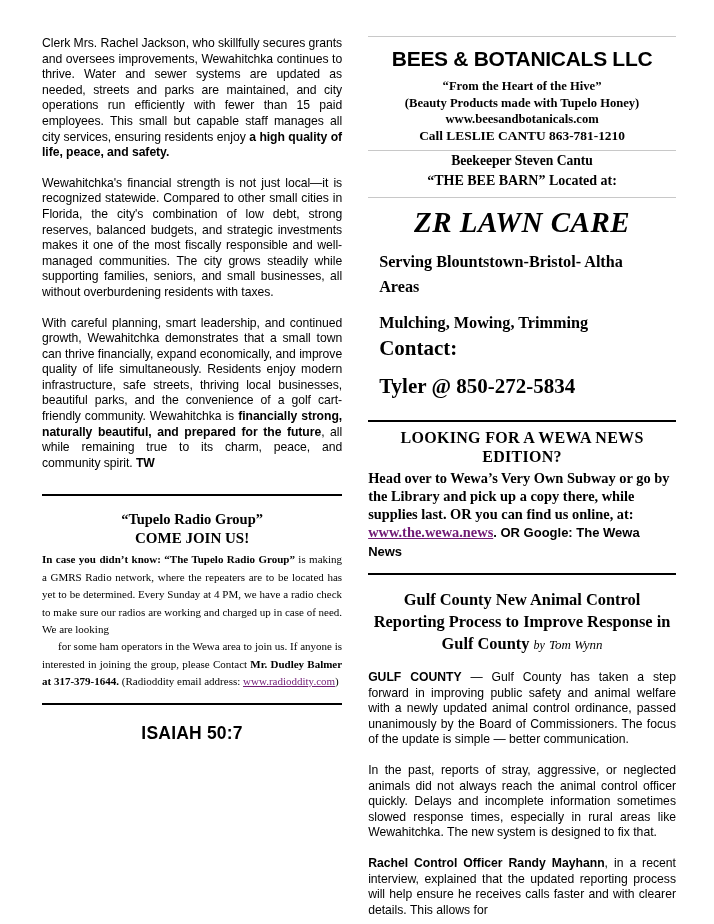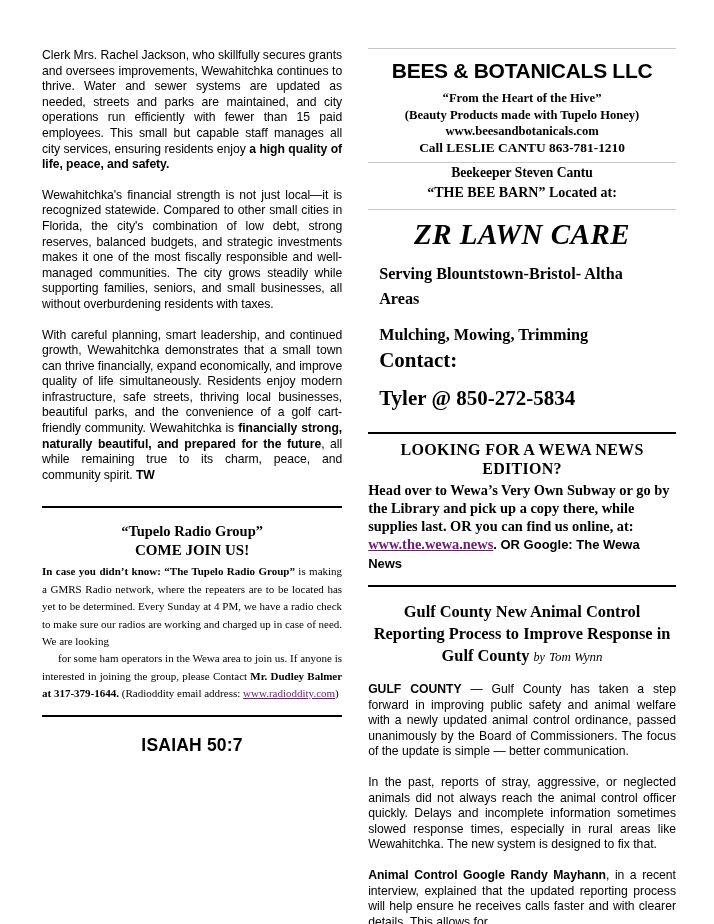--- a/index.html
+++ b/index.html
@@ -13,21 +13,21 @@
     font-family: "Liberation Sans", sans-serif;
     color: #000000;
     position: relative;
     overflow: hidden;
   }
   .page {
     width: 714px;
     height: 924px;
     position: relative;
     box-sizing: border-box;
-    padding: 48px 38px 10px 42px;
+    padding: 36px 38px 10px 42px;
     display: flex;
     gap: 0;
   }
   .col {
     box-sizing: border-box;
   }
   .col-left {
     width: 318px;
     padding-right: 8px;
   }
@@ -279,19 +279,19 @@
     </div>
 
     <div class="spacer-12"></div>
     <hr class="rule-thick">
 
     <div>
       <div class="gc-head"><span>Gulf County New Animal Control Reporting Process to Improve Response in Gulf County</span> <span class="byby">by</span> <span class="byline">Tom Wynn</span></div>
 
       <p class="gc-p"><b>GULF COUNTY</b><span> — Gulf County has taken a step forward in improving public safety and animal welfare with a newly updated animal control ordinance, passed unanimously by the Board of Commissioners. The focus of the update is simple — better communication.</span></p>
       <p class="gc-p"><span>In the past, reports of stray, aggressive, or neglected animals did not always reach the animal control officer quickly. Delays and incomplete information sometimes slowed response times, especially in rural areas like Wewahitchka. The new system is designed to fix that.</span></p>
-      <p class="gc-p"><b>Animal Control Google Randy Mayhann</b><span>, in a recent interview, explained that the updated reporting process will help ensure he receives calls faster and with clearer details. This allows for</span></p>
+      <p class="gc-p"><b>Rachel Control Officer Randy Mayhann</b><span>, in a recent interview, explained that the updated reporting process will help ensure he receives calls faster and with clearer details. This allows for</span></p>
 
       <div class="page-num">7</div>
     </div>
 
   </div>
 </div>
 
 </body></html>

